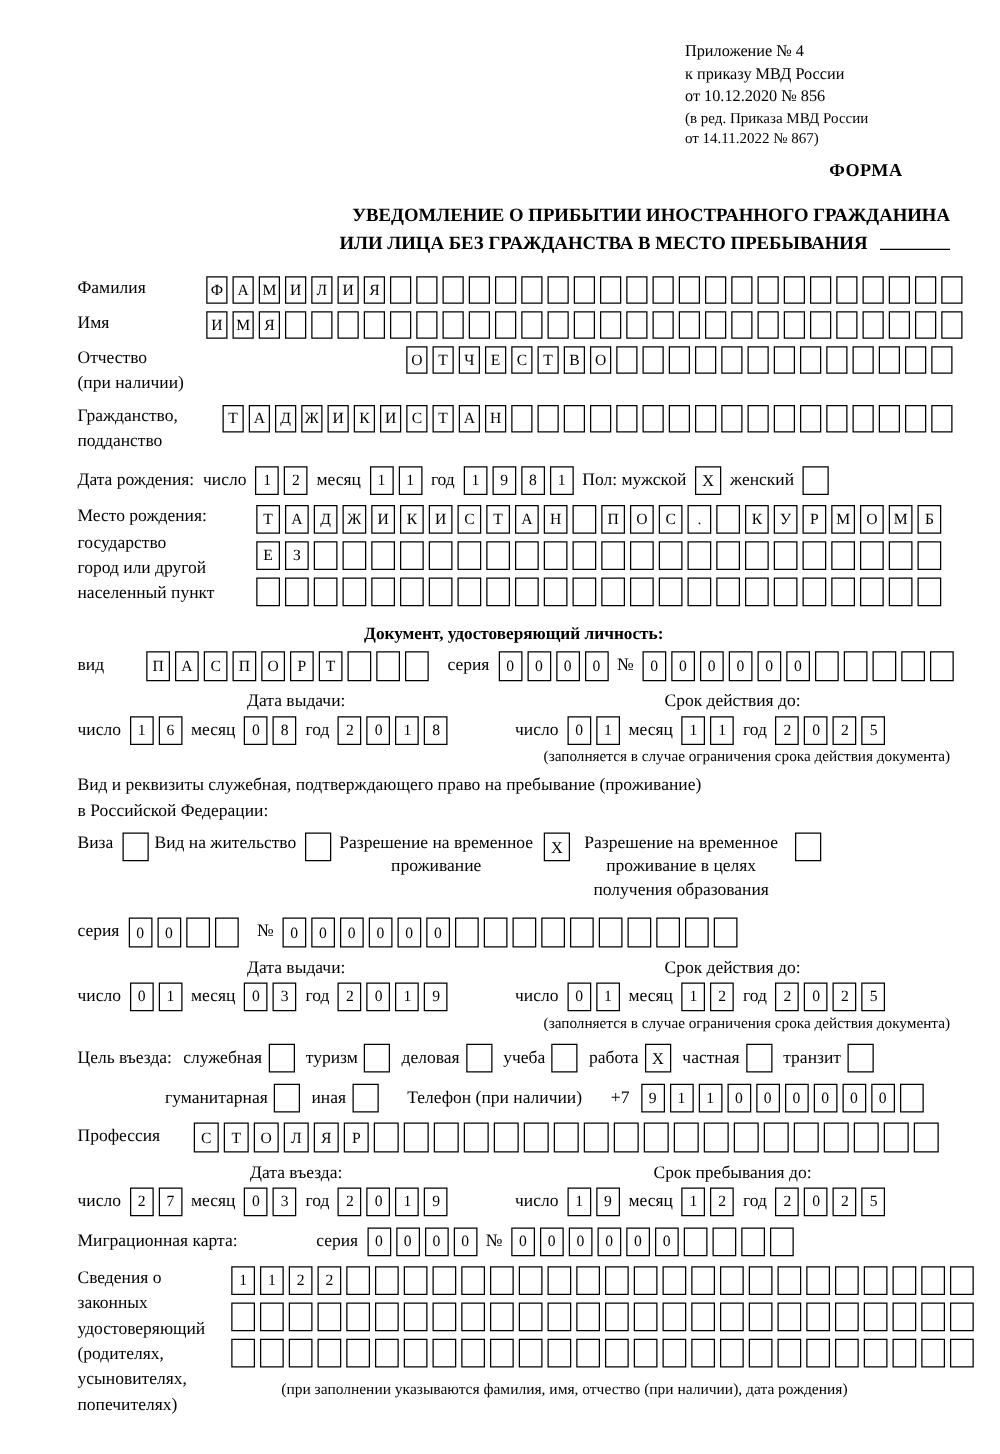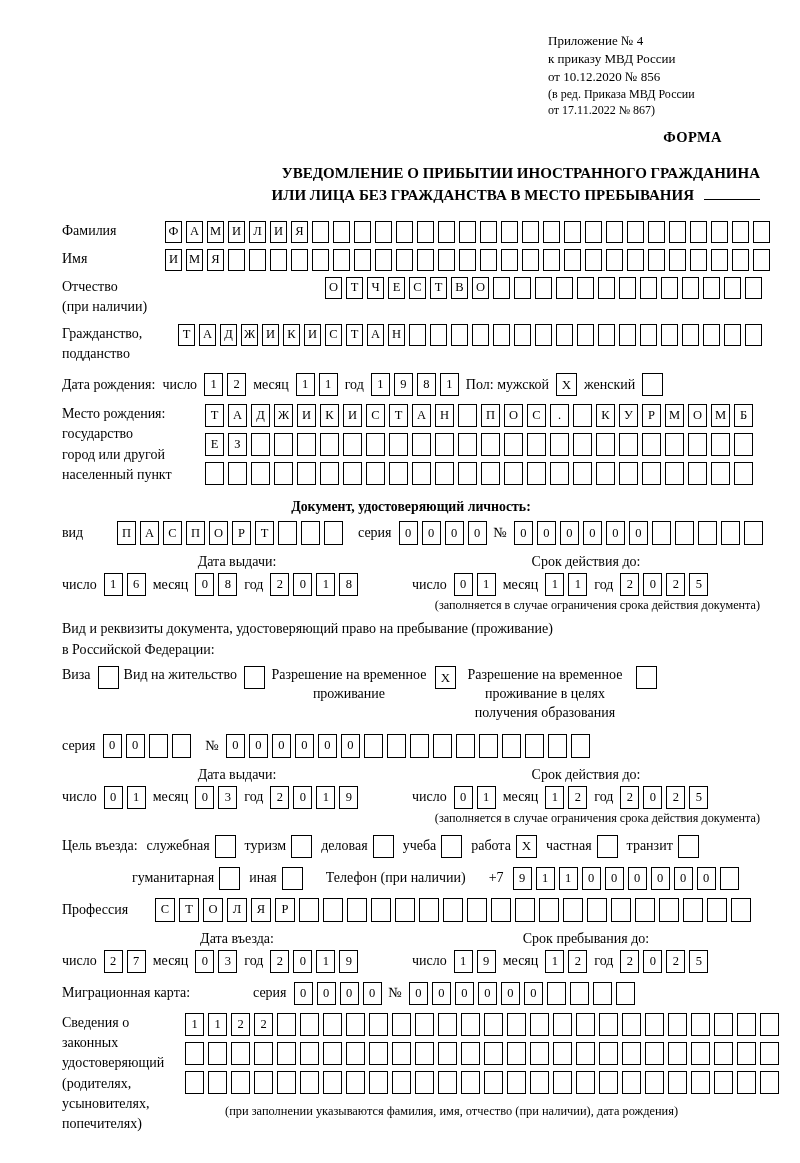--- a/index.html
+++ b/index.html
@@ -57,21 +57,21 @@
 </head>
 <body>
 
 <div class="page">
 
   <div class="hdr">
     <div>Приложение № 4</div>
     <div>к приказу МВД России</div>
     <div>от 10.12.2020 № 856</div>
     <div class="sm2">(в ред. Приказа МВД России</div>
-    <div class="sm2">от 17.11.2022 № 867)</div>
+    <div class="sm2">от 14.11.2022 № 867)</div>
   </div>
   <div class="forma">ФОРМА</div>
 
   <div class="title">
     <div>УВЕДОМЛЕНИЕ О ПРИБЫТИИ ИНОСТРАННОГО ГРАЖДАНИНА</div>
     <div><span>ИЛИ ЛИЦА БЕЗ ГРАЖДАНСТВА В МЕСТО ПРЕБЫВАНИЯ</span><span class="blank"></span></div>
   </div>
 
 
   <div class="row" style="margin-top:14px;">
@@ -405,21 +405,21 @@
             <span class="cell">2</span>
             <span class="cell">0</span>
             <span class="cell">2</span>
             <span class="cell">5</span>
           </span>
       </div>
       <div class="note">(заполняется в случае ограничения срока действия документа)</div>
     </div>
   </div>
 
-  <div style="margin-top:8px;">Вид и реквизиты документа, удостоверяющий право на пребывание (проживание)</div>
+  <div style="margin-top:8px;">Вид и реквизиты служебная, подтверждающего право на пребывание (проживание)</div>
   <div style="margin-top:5px;">в Российской Федерации:</div>
 
   <div class="row opts">
     <span class="opt">
       <span class="olabel">Виза</span>
       <span class="cbox"></span>
     </span>
     <span class="opt">
       <span class="olabel">Вид на жительство</span>
       <span class="cbox"></span>

